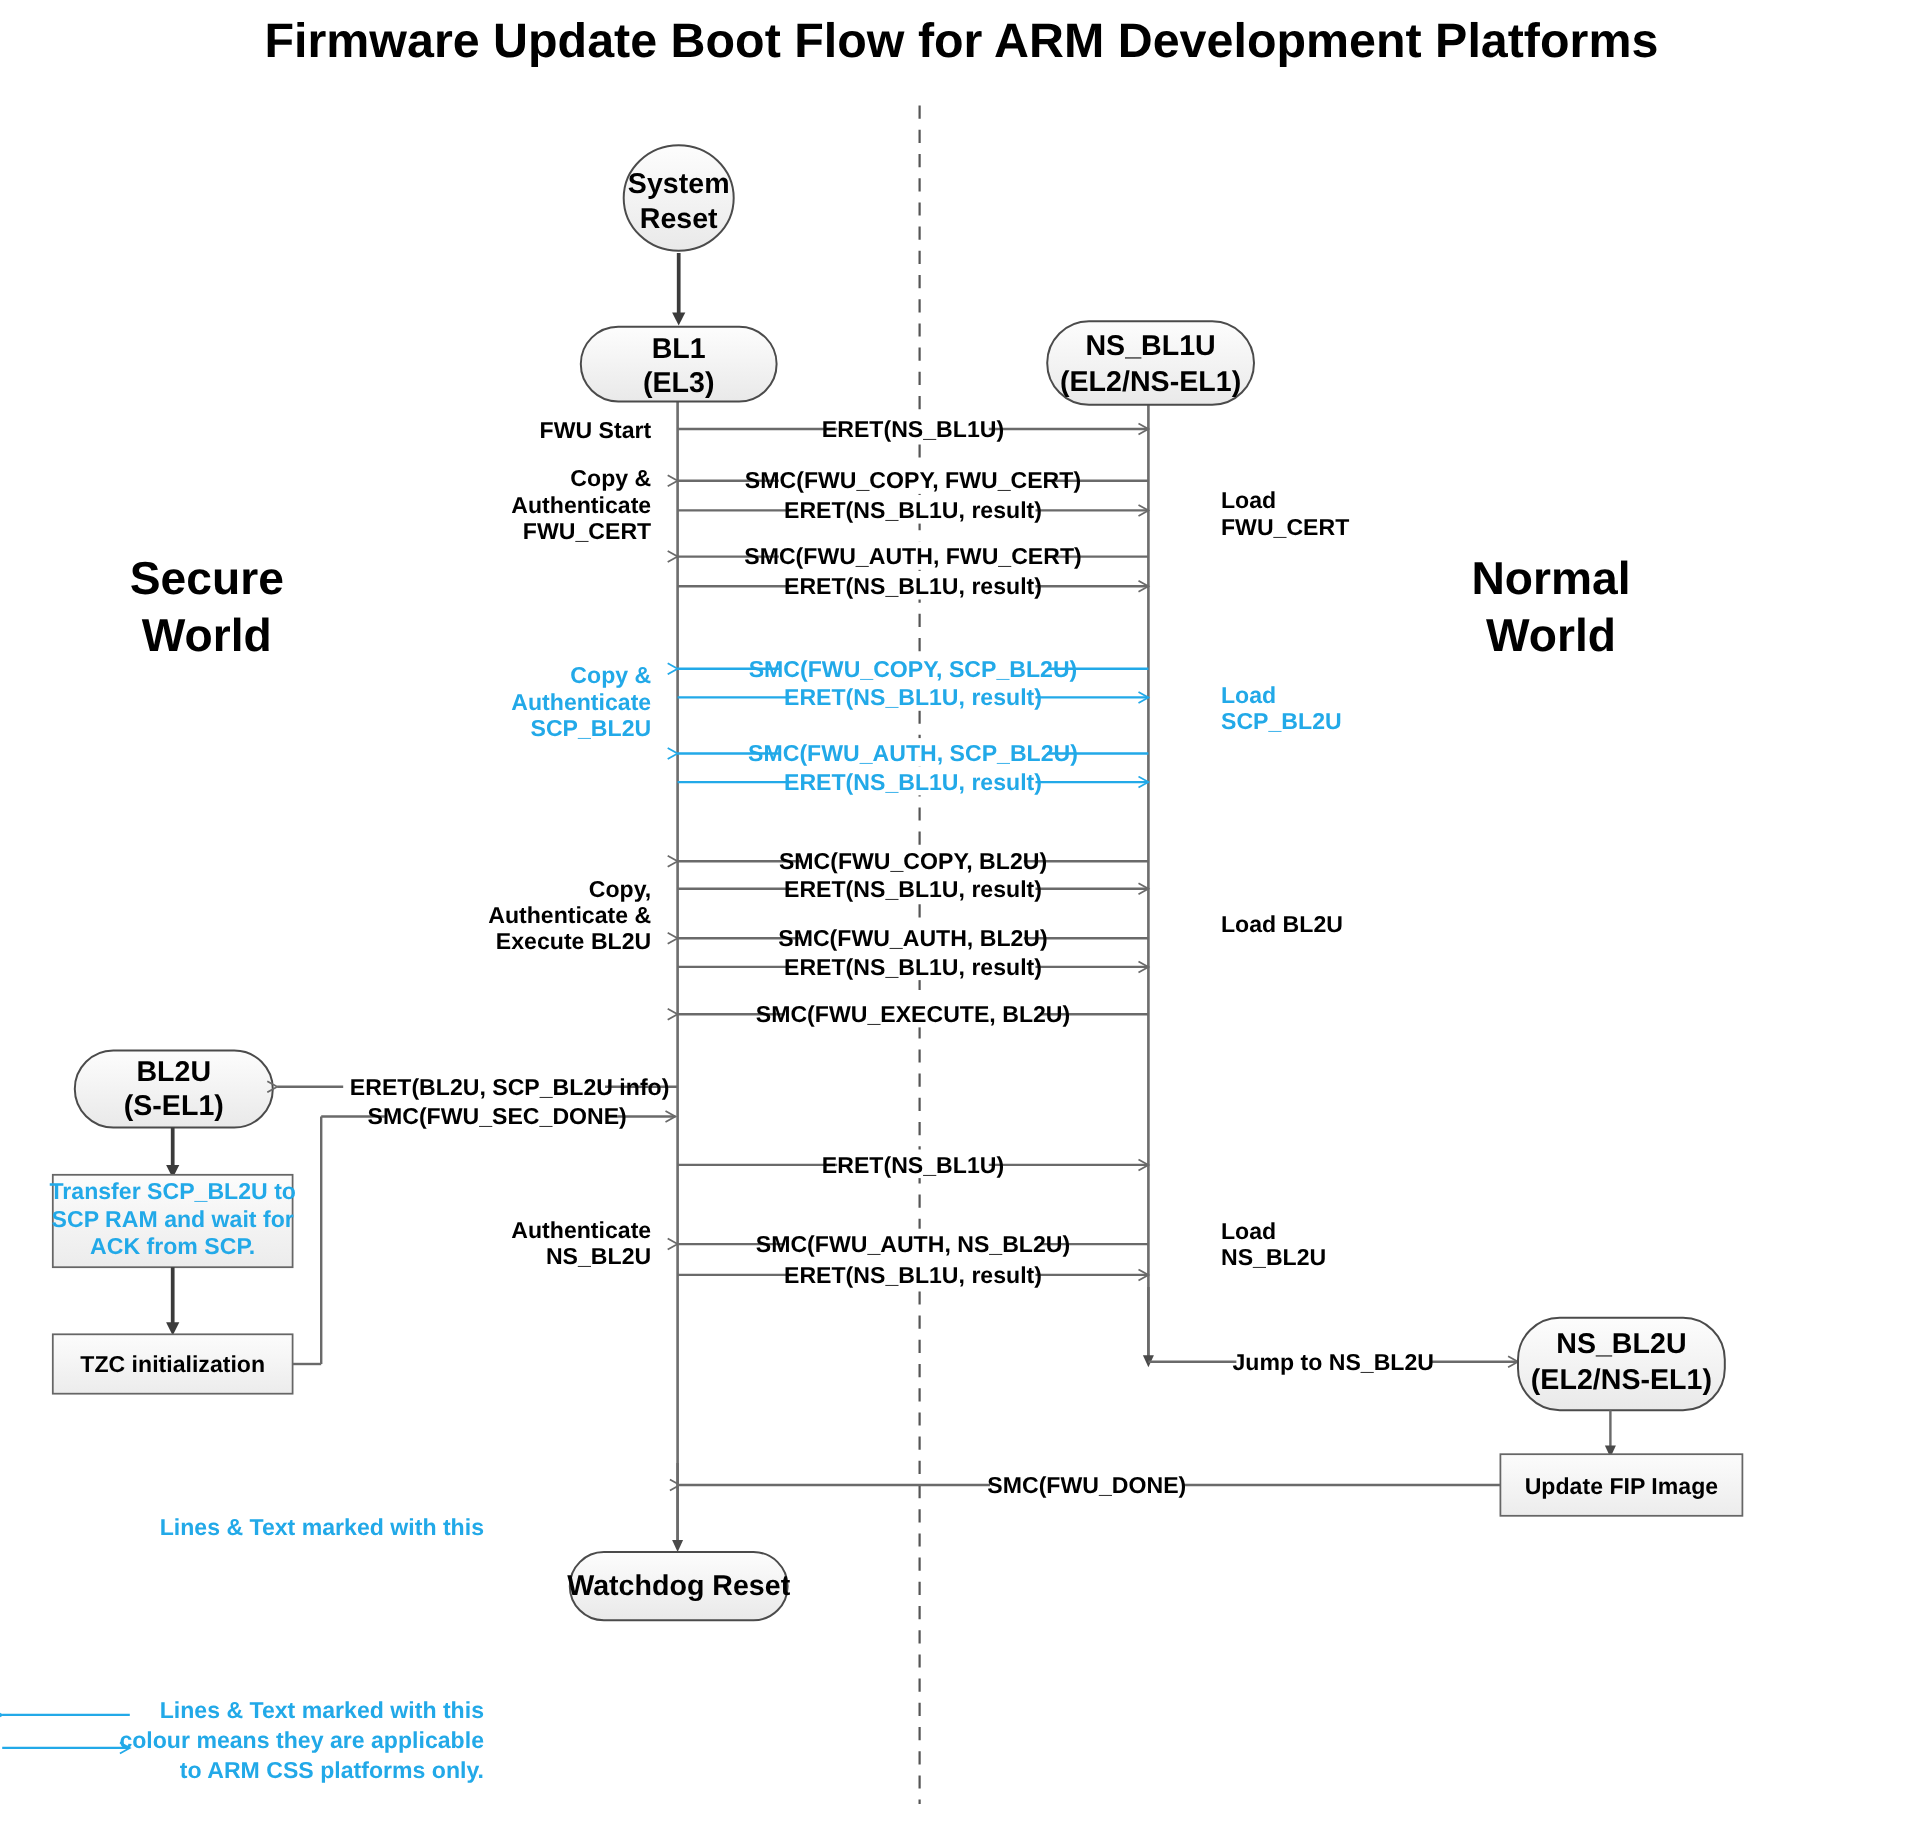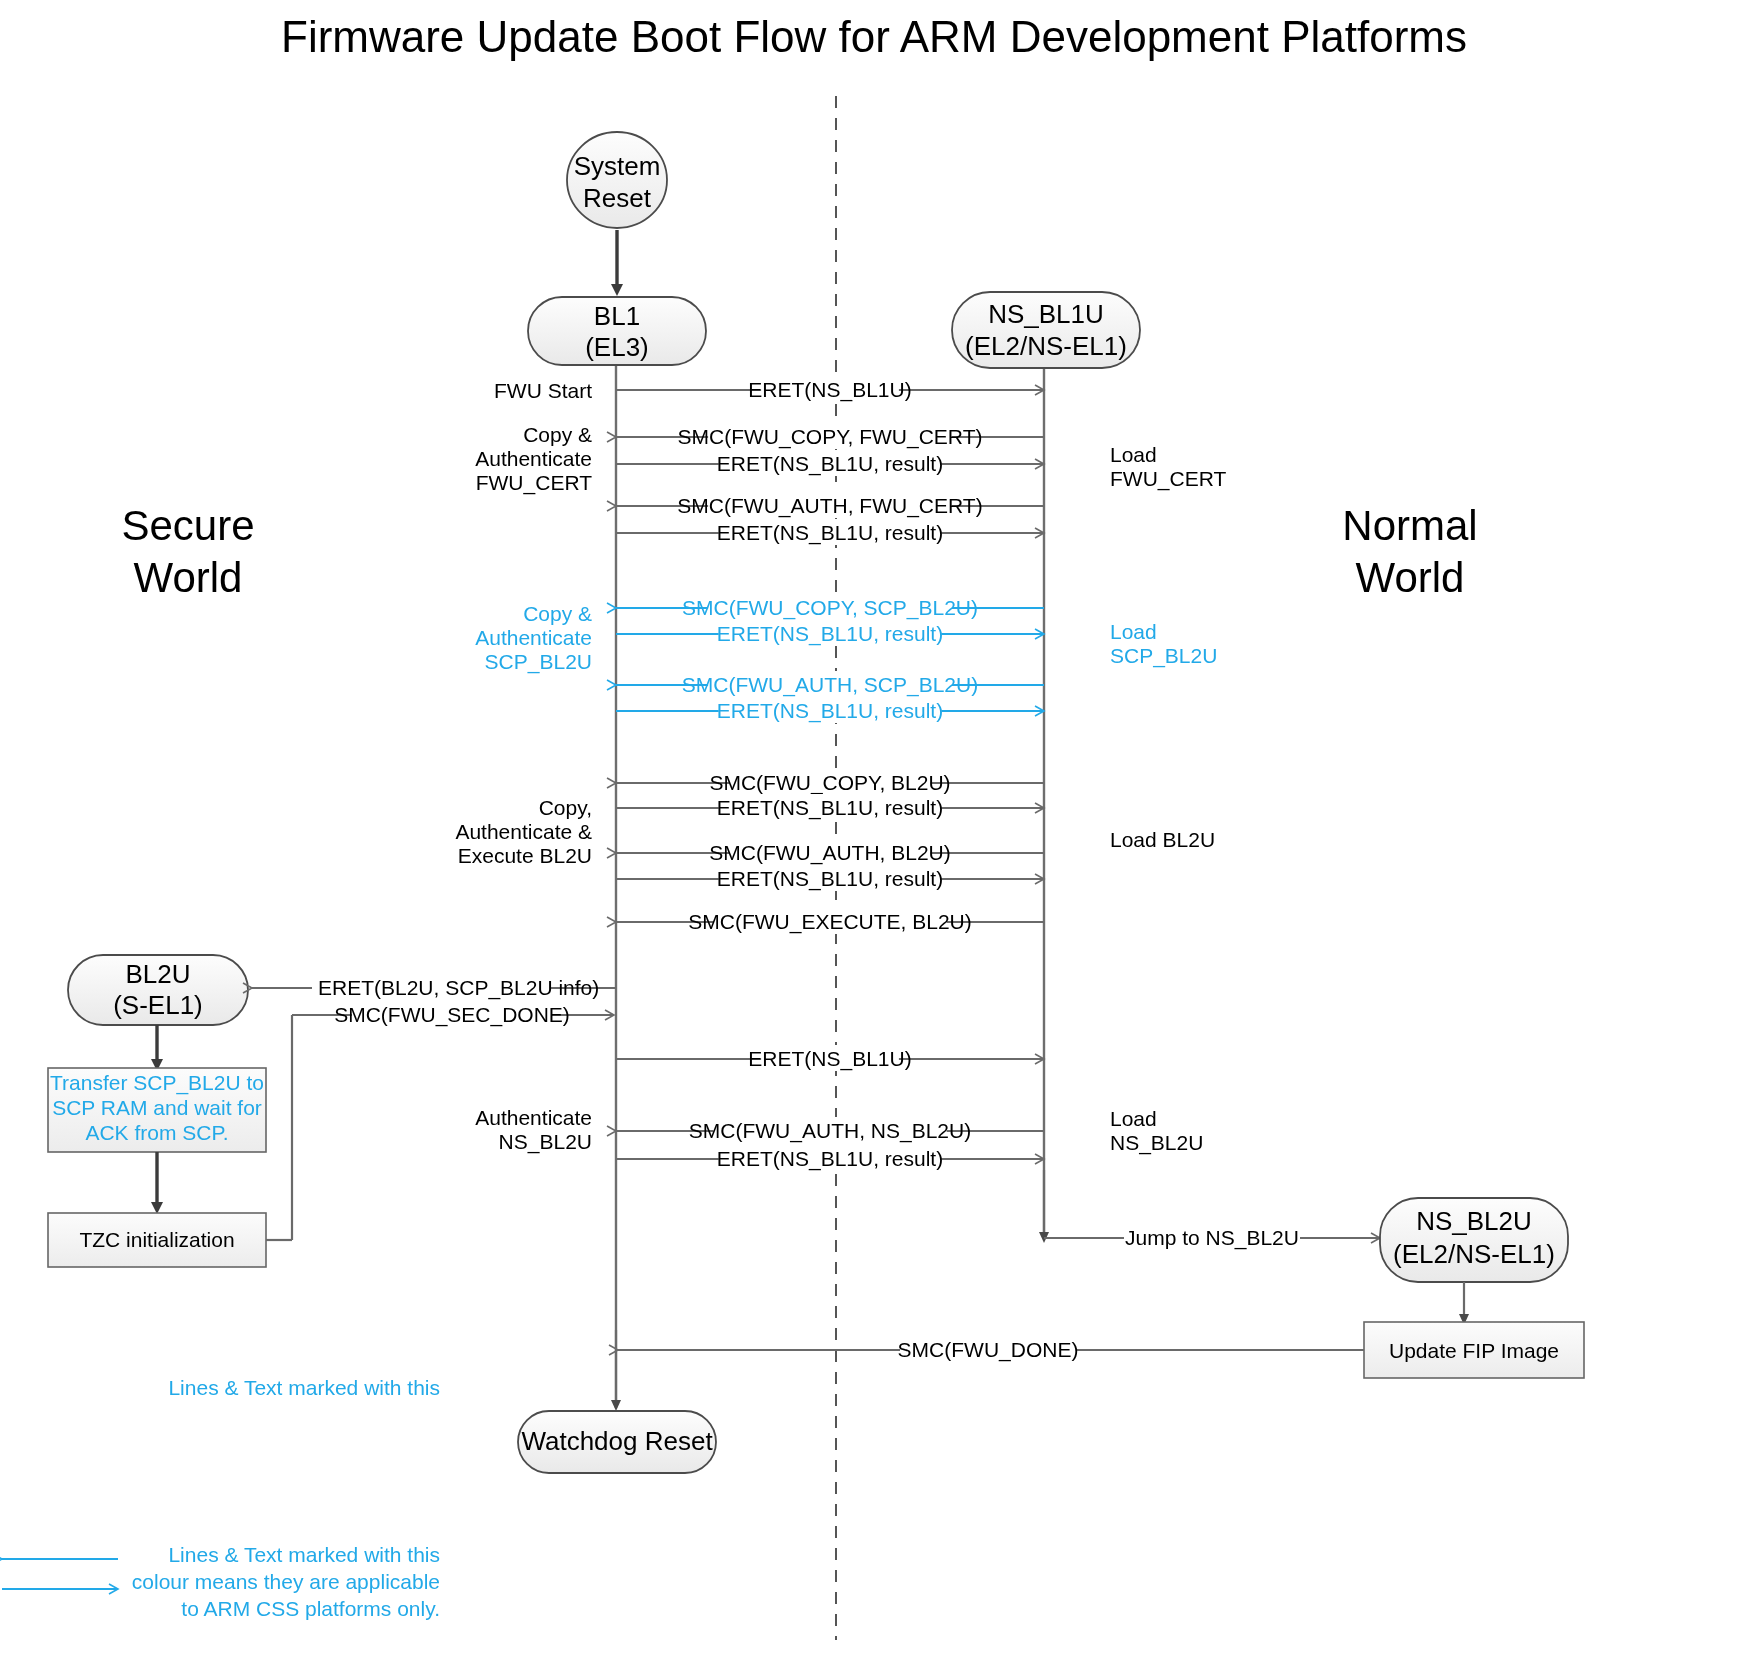--- a/index.html
+++ b/index.html
@@ -9,20 +9,21 @@
   }
   body {
     font-family: "Liberation Sans", sans-serif;
   }
   #canvas {
     position: relative;
     width: 1749px;
     height: 1676px;
     background: #ffffff;
     overflow: hidden;
+    font-weight: bold;
   }
   svg.diagram {
     position: absolute;
     left: 0;
     top: 0;
     width: 1749px;
     height: 1676px;
   }
   .ttl {
     font-size: 44px;

